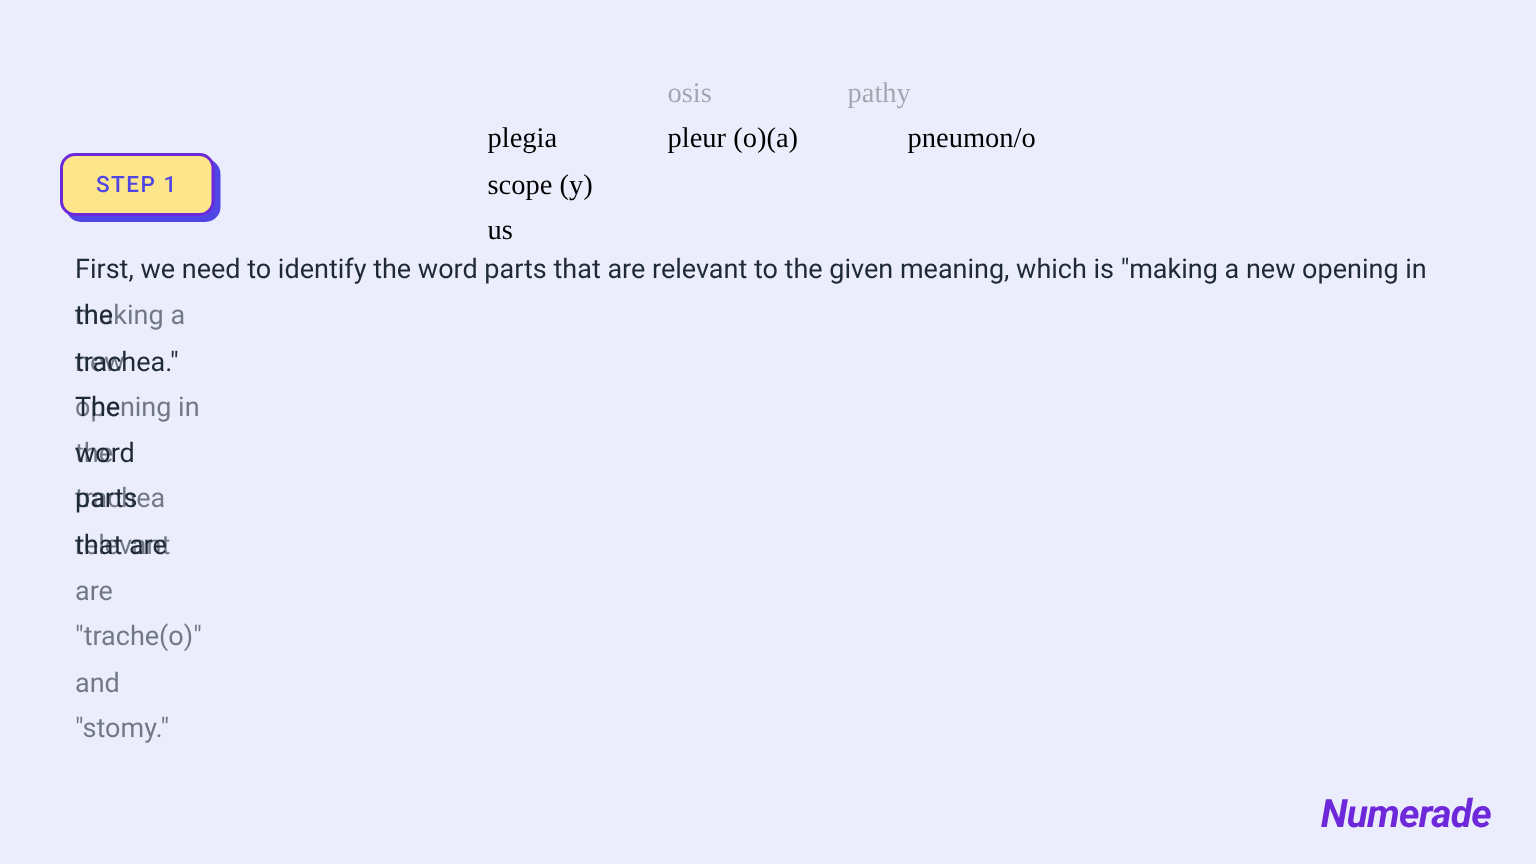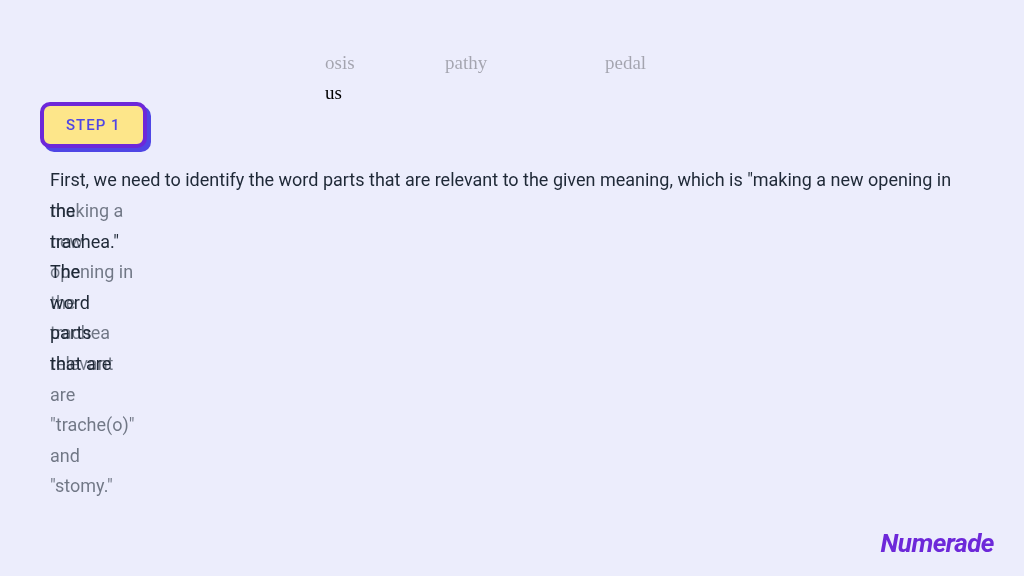--- a/index.html
+++ b/index.html
@@ -9,21 +9,21 @@
   background: #ecedfc;
   font-family: -apple-system, BlinkMacSystemFont, "Segoe UI", Roboto, Helvetica, Arial, sans-serif;
   position: relative;
   overflow: hidden;
 }
 .step-badge {
   position: absolute;
   top: 102px;
   left: 40px;
   background: #fde68a;
-  border: 4px solid #6d28d9;
+  border: 2px solid #6d28d9;
   border-radius: 10px;
   padding: 10px 22px;
   color: #4f46e5;
   font-size: 15px;
   font-weight: 500;
   letter-spacing: 1px;
   box-shadow: 4px 4px 0 #4f46e5;
 }
 .word-table {
   position: absolute;
@@ -76,23 +76,28 @@
 <body>
 
 <div class="step-badge">
   <span>STEP 1</span>
 </div>
 
 <div class="word-table">
   <div class="word-row" style="opacity:0.3;margin-top:-20px;justify-content:flex-end;">
     <div class="word-cell">osis</div>
     <div class="word-cell wide">pathy</div>
-    <div class="word-cell">pedal</div>
   </div>
   <div class="word-row">
+    <div class="word-cell">plegia</div>
+    <div class="word-cell wide">pleur (o)(a)</div>
+    <div class="word-cell">pneumon/o</div>
+  </div>
+  <div class="word-row">
+    <div class="word-cell wide">scope (y)</div>
   </div>
   <div class="word-row">
     <div class="word-cell">us</div>
     <div class="word-cell wide"></div>
     <div class="word-cell"></div>
   </div>
 </div>
 
 <div class="explanation">
   <div class="overlap-line1">First, we need to identify the word parts that are relevant to the given meaning, which is "making a new opening in</div>

